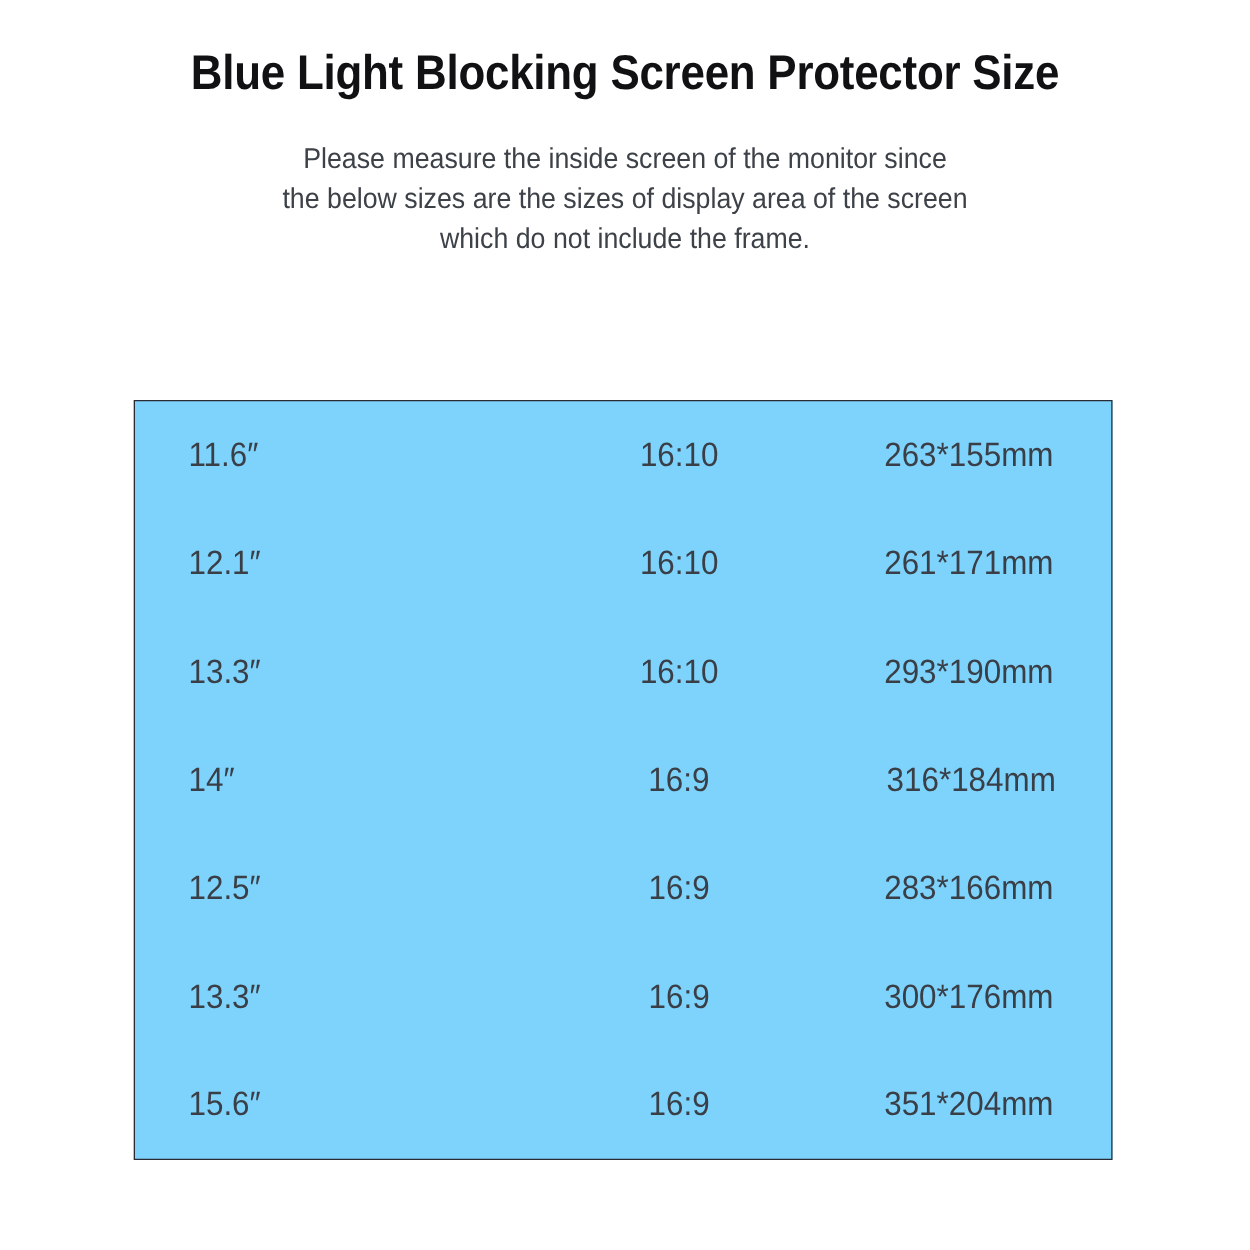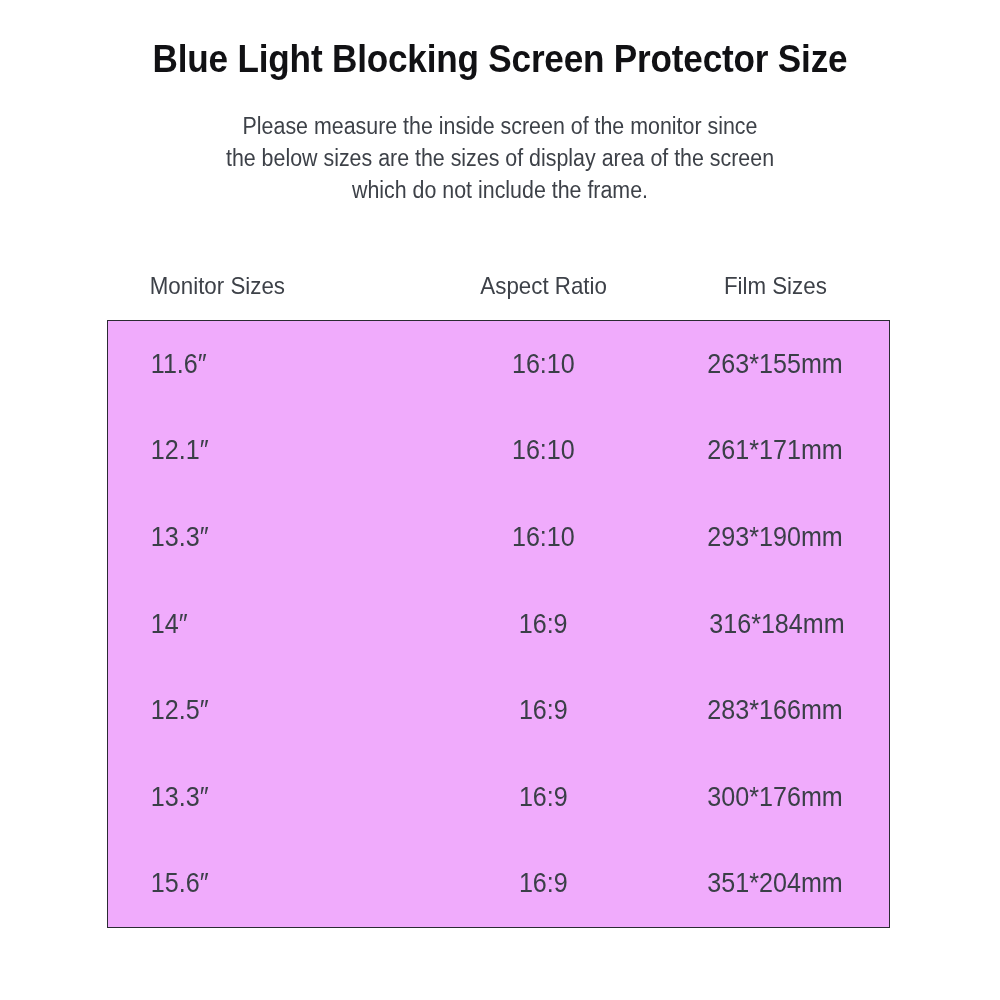--- a/index.html
+++ b/index.html
@@ -83,21 +83,21 @@
 
   
   .size-table {
     position: absolute;
     left: 107px;
     top: 320px;
     width: 783px;
     height: 608px;
     box-sizing: border-box;
     border: 1px solid #2b2b33;
-    background: #f0abfc;
+    background: #7dd3fc;
   }
   .table-rows {
     width: 100%;
     height: 100%;
     display: flex;
     flex-direction: column;
   }
   .row {
     flex: 1 1 0;
     display: flex;
@@ -137,25 +137,20 @@
 <div class="page">
 
   <div class="title">Blue Light Blocking Screen Protector Size</div>
 
   <div class="subtitle">
     <span class="line">Please measure the inside screen of the monitor since</span>
     <span class="line">the below sizes are the sizes of display area of the screen</span>
     <span class="line">which do not include the frame.</span>
   </div>
 
-  <div class="col-headers">
-    <div class="hdr hdr-1">Monitor Sizes</div>
-    <div class="hdr hdr-2">Aspect Ratio</div>
-    <div class="hdr hdr-3">Film Sizes</div>
-  </div>
 
   <div class="size-table">
     <div class="table-rows">
 
       <div class="row">
         <div class="cell cell-monitor">11.6″</div>
         <div class="cell cell-ratio">16:10</div>
         <div class="cell cell-film">263*155mm</div>
       </div>
 

